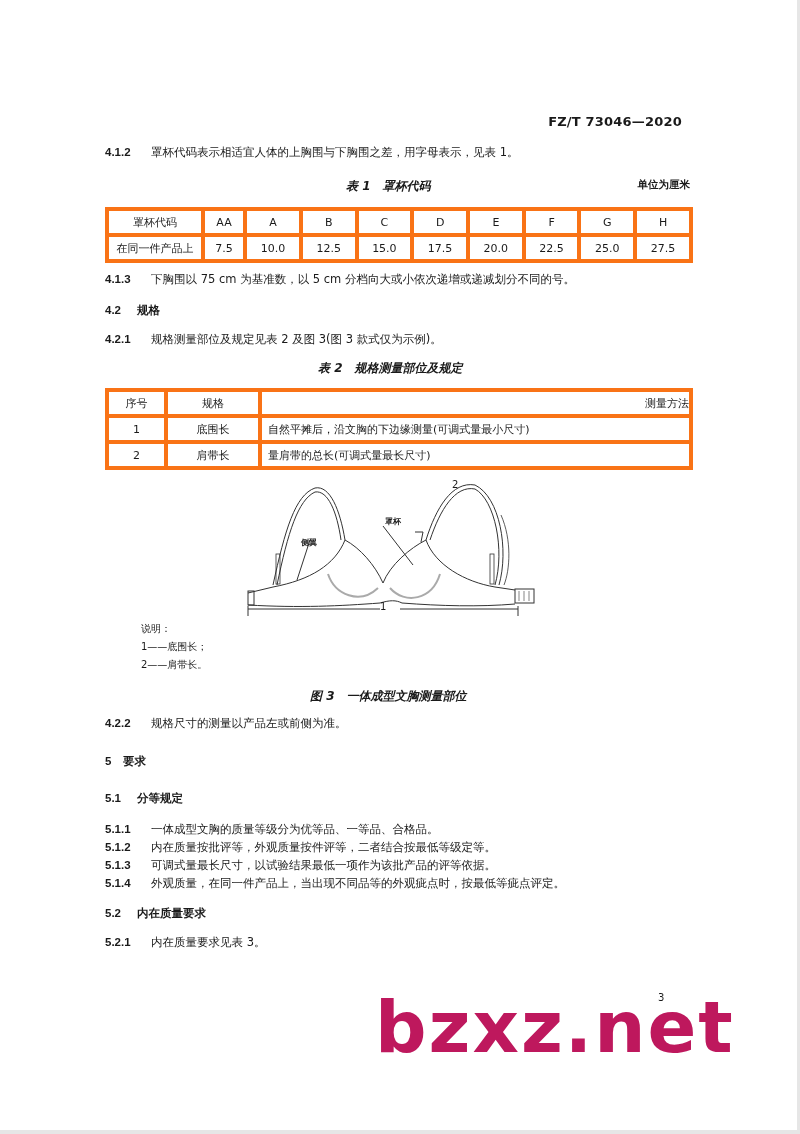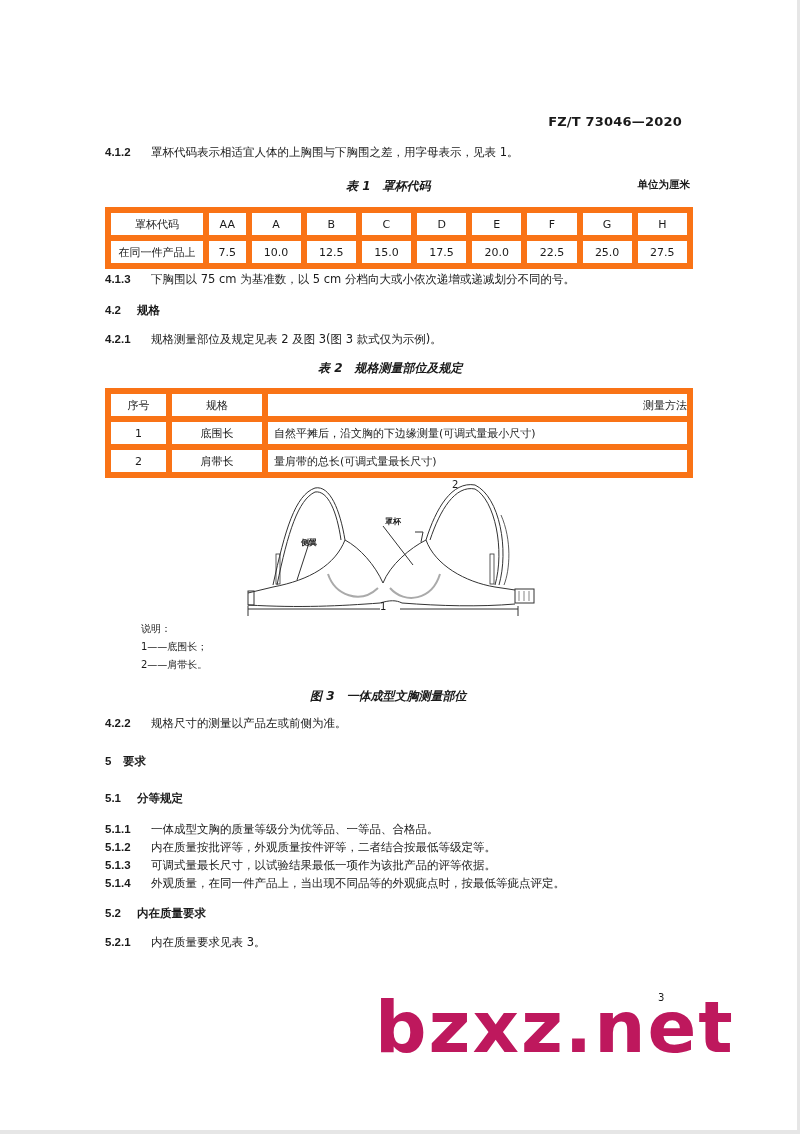--- a/index.html
+++ b/index.html
@@ -12,21 +12,21 @@
     .page-edge-bottom { position: absolute; left: 0; top: 1130px; width: 800px; height: 4px; background: #e6e6e6; }
 
     .doc-code { position: absolute; right: 118px; top: 114px; font-size: 13px; font-weight: bold; letter-spacing: 0.2px; }
     .p { position: absolute; left: 105px; font-size: 11.5px; white-space: nowrap; }
     .num { display: inline-block; min-width: 46px; font-family: "Liberation Sans", sans-serif; font-weight: bold; }
     .bold { font-weight: bold; }
     .caption { position: absolute; font-size: 12px; font-weight: bold; white-space: nowrap; font-style: italic; }
     .unit { position: absolute; right: 110px; top: 178px; font-size: 10.5px; font-weight: bold; }
 
     table.t { position: absolute; border-collapse: collapse; font-size: 11px; }
-    table.t td, table.t th { border: 6px solid #f97316; text-align: center; font-weight: normal; height: 22px; padding: 0; }
+    table.t td, table.t th { border: 4px solid #f97316; text-align: center; font-weight: normal; height: 22px; padding: 0; }
     table.t { border: 2px solid #222; }
     #t1 { left: 105px; top: 207px; width: 588px; }
     #t1 td:first-child { width: 92px; }
     #t2 { left: 105px; top: 388px; width: 588px; }
     #t2 td.c1 { width: 55px; }
     #t2 td.c2 { width: 90px; }
     #t2 td.c3 { text-align: left; padding-left: 6px; }
     #t2 tr.hdr td.c3 { text-align: right; padding-left: 0; }
 
     .figure { position: absolute; left: 240px; top: 470px; width: 320px; height: 150px; }

